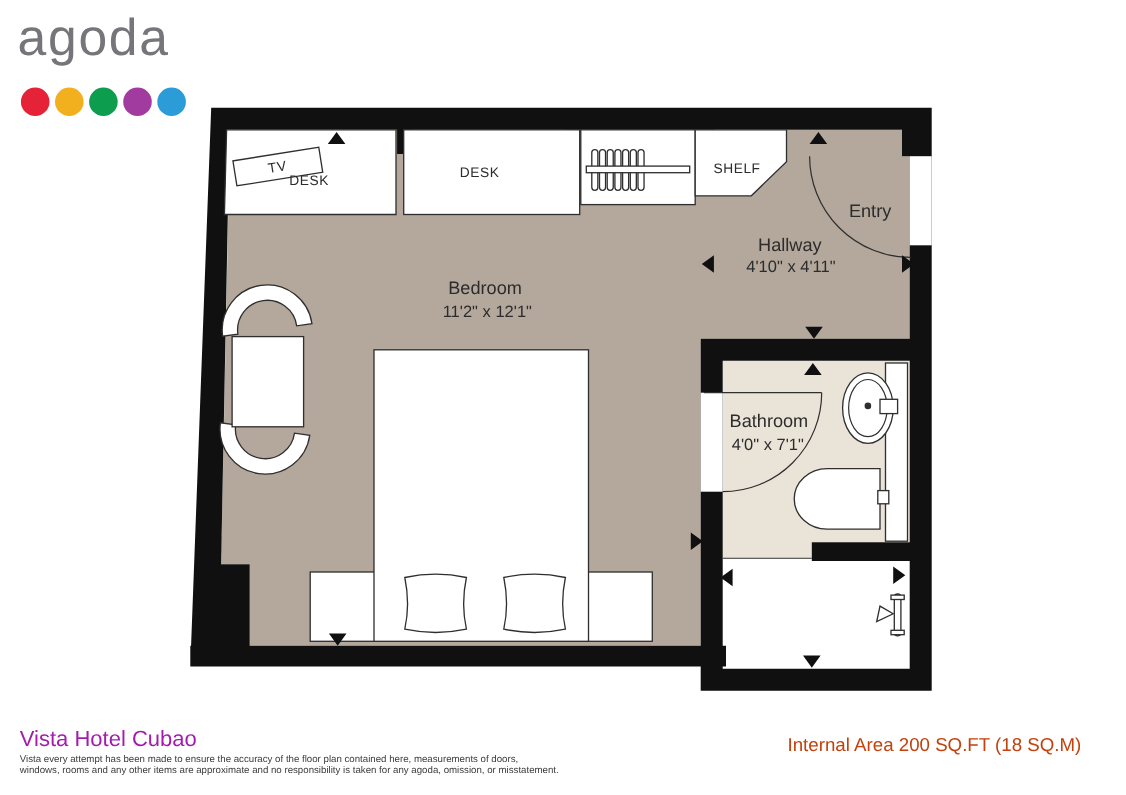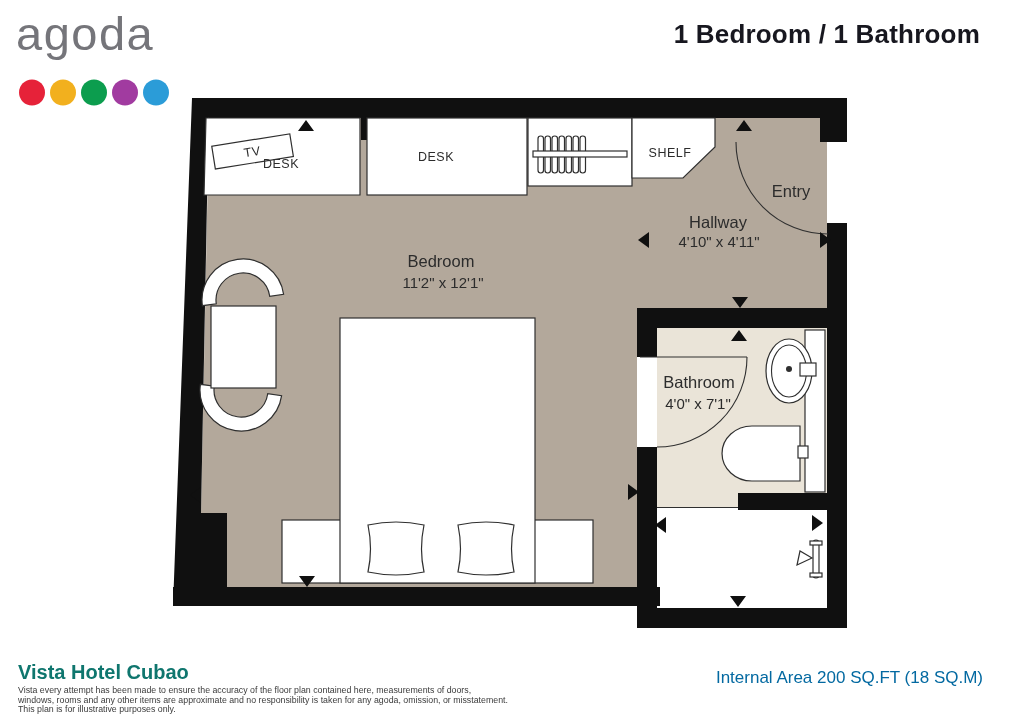--- a/index.html
+++ b/index.html
@@ -4,44 +4,43 @@
 <style>
   html,body{margin:0;padding:0;background:#ffffff;}
   .page{position:relative;width:1024px;height:723px;background:#fff;overflow:hidden;
         font-family:"Liberation Sans",sans-serif;}
   .logo-text{position:absolute;left:16px;top:10px;font-size:47px;font-weight:500;
              color:#75757a;letter-spacing:1.5px;line-height:1;}
   .logo-dots{position:absolute;left:18px;top:79px;}
   .plan-title{position:absolute;top:19px;right:44px;font-size:26px;font-weight:600;
               color:#17171f;letter-spacing:0.2px;}
   .footer-left{position:absolute;left:18px;top:661px;}
-  .hotel-name{font-size:20px;color:#0f766e;font-weight:700;line-height:1.1;}
+  .hotel-name{font-size:20px;color:#a21caf;font-weight:400;line-height:1.1;}
   .disclaimer{margin-top:3px;font-size:8.8px;line-height:9.6px;color:#3b3b3b;}
-  .footer-right{position:absolute;right:41px;top:668px;font-size:17px;color:#0369a1;}
+  .footer-right{position:absolute;right:41px;top:668px;font-size:17px;color:#c2410c;}
   svg{position:absolute;left:0;top:0;}
   .furn{fill:#ffffff;stroke:#2f2f2f;stroke-width:1.2;}
   .thinline{stroke:#2f2f2f;stroke-width:1.1;fill:none;}
   .room-name{font-size:16.5px;fill:#2c2c2c;text-anchor:middle;}
   .room-dims{font-size:15px;fill:#2c2c2c;text-anchor:middle;}
   .furn-label{font-size:12.5px;fill:#2c2c2c;text-anchor:middle;letter-spacing:0.5px;}
 </style>
 </head>
 <body>
 
 <div class="page">
 
   <div class="logo-text">agoda</div>
   <svg class="logo-dots" width="152" height="27" viewBox="0 0 152 27">
     <circle cx="14" cy="13.5" r="13" fill="#e62239"></circle>
     <circle cx="45" cy="13.5" r="13" fill="#f2b01e"></circle>
     <circle cx="76" cy="13.5" r="13" fill="#0c9d4e"></circle>
     <circle cx="107" cy="13.5" r="13" fill="#a13ba0"></circle>
     <circle cx="138" cy="13.5" r="13" fill="#2b9cd8"></circle>
   </svg>
-  <div class="plan-title">1 Bedroom / 1 Bathroom</div>
 
   <svg width="1024" height="723" viewBox="0 0 1024 723">
 
     <path d="M209,118 H820 V142 H827 V308 H637 V587 H227 V513 H201 Z" fill="#b3a89b"></path>
     <path d="M657,328 H827 V493 H738 V507 H657 Z" fill="#eae4d8"></path>
     <line x1="657" y1="507.5" x2="738" y2="507.5" class="thinline"></line>
 
     <path d="M192,98 H847 V118 H209 Z
              M820,98 H847 V142 H820 Z
              M827,118 H847 V628 H827 Z
@@ -138,18 +137,17 @@
     <text x="699" y="388" class="room-name">Bathroom</text>
     <text x="698" y="409" class="room-dims">4'0" x 7'1"</text>
     <text x="791" y="197" class="room-name">Entry</text>
   </svg>
 
   <div class="footer-left">
     <div class="hotel-name">Vista Hotel Cubao</div>
     <div class="disclaimer">
       <div>Vista every attempt has been made to ensure the accuracy of the floor plan contained here, measurements of doors,</div>
       <div>windows, rooms and any other items are approximate and no responsibility is taken for any agoda, omission, or misstatement.</div>
-      <div>This plan is for illustrative purposes only.</div>
     </div>
   </div>
   <div class="footer-right">Internal Area 200 SQ.FT (18 SQ.M)</div>
 
 </div>
 
 </body></html>

